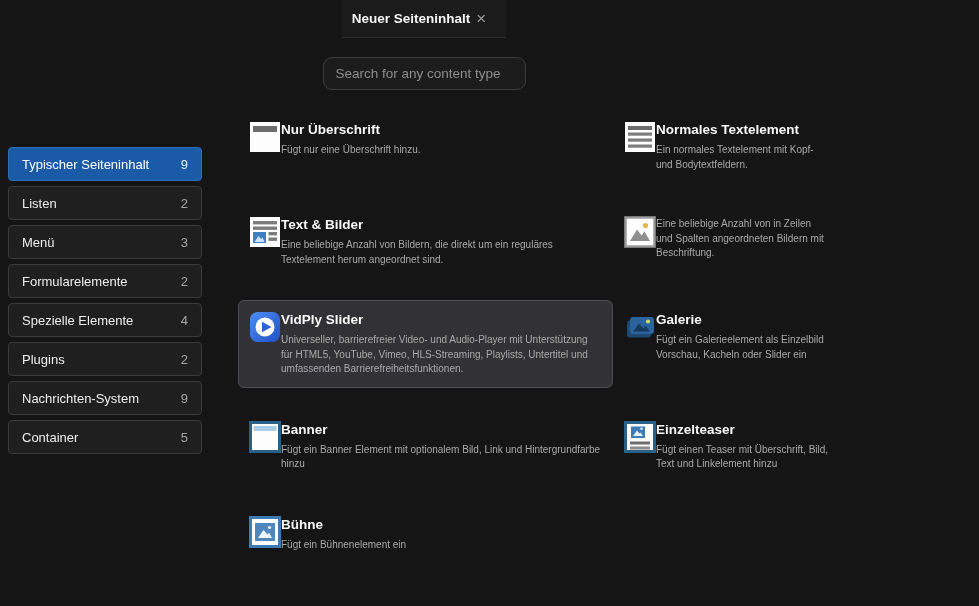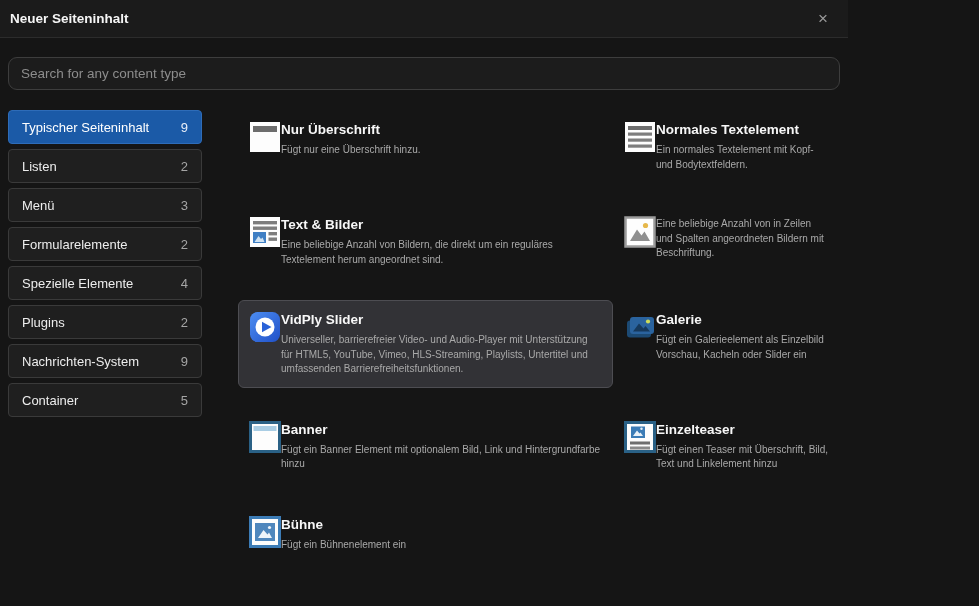--- a/index.html
+++ b/index.html
@@ -2,21 +2,21 @@
 <html><head>
 <meta charset="utf-8">
 <style>
   * { margin: 0; padding: 0; box-sizing: border-box; }
   html, body { width: 979px; height: 606px; overflow: hidden; }
   body {
     font-family: "Liberation Sans", sans-serif;
     background: #151515;
     color: #f0f0f0;
   }
-  .dialog { width: 848px; height: 606px; display: flex; flex-direction: column; }
+  .dialog { width: 848px; height: 606px; display: flex; flex-direction: column; align-items: center; }
 
   
   .dlg-header {
     height: 38px; flex: 0 0 38px;
     display: flex; align-items: center; justify-content: space-between;
     padding: 0 14px 0 10px;
     background: #1b1b1b;
     border-bottom: 1px solid #2c2c2c;
   }
   .dlg-title { font-size: 13.5px; font-weight: bold; color: #f5f5f5; }
@@ -38,21 +38,21 @@
     padding: 0 12px;
     font-family: "Liberation Sans", sans-serif;
     outline: none;
   }
   .search-input::placeholder { color: #8d8d8d; }
 
   
   .dlg-body { display: flex; padding: 0 8px; align-items: flex-start; flex: 1; }
 
   
-  .sidebar { width: 194px; flex: 0 0 194px; display: flex; flex-direction: column; }
+  .sidebar { width: 194px; flex: 0 0 194px; display: flex; flex-direction: column; margin-top: 37px; }
   .side-item {
     height: 34px; margin-bottom: 5px;
     display: flex; align-items: center; justify-content: space-between;
     padding: 0 13px;
     background: #1f1f1f;
     border: 1px solid #3a3a3a;
     border-radius: 4px;
     color: #ededed;
     font-size: 13px;
     font-family: "Liberation Sans", sans-serif;

